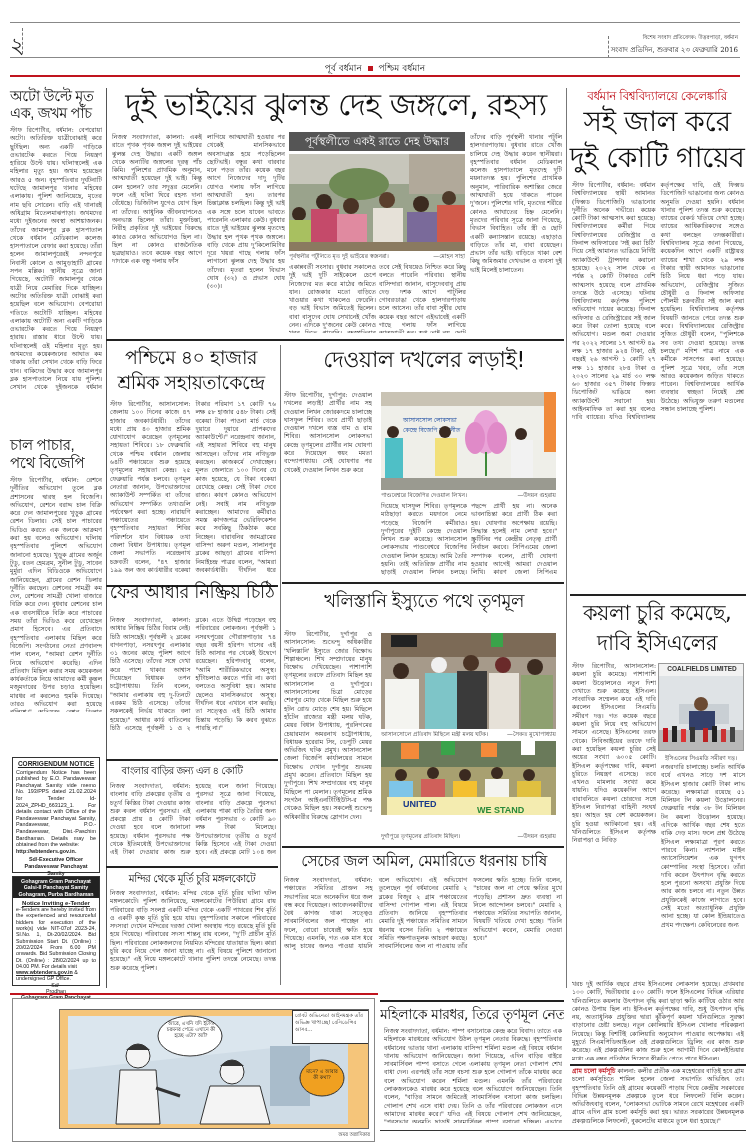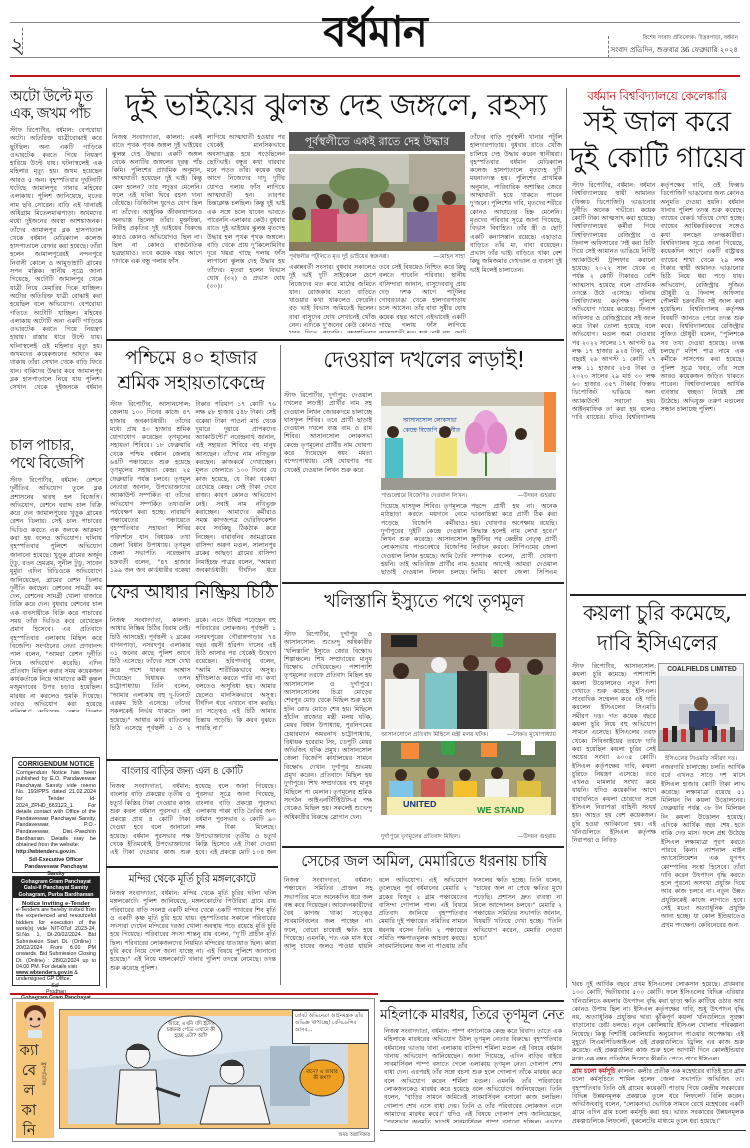--- a/index.html
+++ b/index.html
@@ -14,35 +14,39 @@
 .cap{font-size:5.8px;line-height:7px;color:#333;display:flex;justify-content:space-between;white-space:nowrap;overflow:hidden}
 .box{border:1px solid #333;position:absolute;padding:3px;font-family:"Liberation Sans",sans-serif;font-size:6.2px;line-height:7.4px;color:#222}
 </style>
 </head>
 <body>
 
 <div class="abs" style="left:0;top:0;width:750px;height:76px">
   <div class="hline" style="left:10px;right:10px;top:22px;background:#888"></div>
   <div class="abs" style="left:10px;top:28px;font-size:22px;font-family:'DejaVu Sans',sans-serif;color:#222">২</div>
   <div class="abs" style="left:22px;top:28px;height:26px;border-left:1px dashed #777"></div>
-  <div class="abs" style="left:0;width:750px;top:6px;text-align:center;font-size:42px;font-weight:bold;font-family:'DejaVu Sans',sans-serif;color:#111;letter-spacing:-1px;line-height:52px">বর্ধমান</div>
   <div class="abs" style="left:608px;top:36px;height:22px;border-left:1px dashed #777"></div>
   <div class="abs" style="right:12px;top:34px;font-size:5.5px;color:#333;white-space:nowrap">বিশেষ সংবাদ প্রতিবেদক: উত্তরপাড়া, বর্ধমান</div>
-  <div class="abs" style="right:12px;top:44px;font-size:7px;color:#222;white-space:nowrap">সংবাদ প্রতিদিন, শুক্রবার 36 ফেব্রুয়ারি ২০২৪</div>
+  <div class="abs" style="right:12px;top:44px;font-size:7px;color:#222;white-space:nowrap">সংবাদ প্রতিদিন, শুক্রবার ২৩ ফেব্রুয়ারি 2016</div>
   <div class="hline" style="left:10px;right:10px;top:57px;background:#888"></div>
+  <div class="abs" style="left:0;width:750px;top:61px;text-align:center;font-size:9px;color:#222;font-family:'DejaVu Sans',sans-serif">
+    <span>পূর্ব বর্ধমান</span>
+    <span style="display:inline-block;width:5px;height:5px;background:#c0141e;margin:0 3px;vertical-align:middle"></span>
+    <span>পশ্চিম বর্ধমান</span>
+  </div>
   <div class="hline" style="left:10px;right:10px;top:75px;height:2px;background:#c0141e"></div>
 </div>
 
 <div class="abs" style="left:10px;top:88px;width:92px">
-  <div style="font-family:Liberation Serif, serif;font-size:14.5px;line-height:17px;color:#111;letter-spacing:-0.4px">অটো উল্টে মৃত এক, জখম পাঁচ</div>
+  <div style="font-family:Liberation Sans, sans-serif;font-size:14.5px;line-height:17px;color:#111;letter-spacing:-0.4px">অটো উল্টে মৃত এক, জখম পাঁচ</div>
   <div class="txt" style="margin-top:4px;height:265px">স্টাফ রিপোর্টার, বর্ধমান: বেপরোয়া অটো। অতিরিক্ত যাত্রীবোঝাই করে ছুটছিল। অন্য একটি গাড়িকে ওভারটেক করতে গিয়ে নিয়ন্ত্রণ হারিয়ে উল্টে যায়। ঘটনাস্থলেই এক মহিলার মৃত্যু হয়। জখম হয়েছেন আরও ৫ জন। বৃহস্পতিবার দুর্ঘটনাটি ঘটেছে জামালপুর থানার মহিষের এলাকায়। পুলিশ জানিয়েছে, মৃতের নাম ছবি সোরেন। বাড়ি এই থানারই অধিগ্রাম মিতেলমাঝপাড়া। জখমদের মধ্যে দুইজনের অবস্থা আশঙ্কাজনক। তাঁদের জামালপুর ব্লক হাসপাতাল থেকে বর্ধমান মেডিক্যাল কলেজ হাসপাতালে রেফার করা হয়েছে। তাঁরা হলেন জামালপুরেরই নন্দনপুরে নিবাসী কোলে ও আমুড়াহাটি গ্রামের সপন মল্লিক। স্থানীয় সূত্রে জানা গিয়েছে, অটোটি জামালপুর থেকে যাত্রী নিয়ে মেমারির দিকে যাচ্ছিল। অটোর অতিরিক্ত যাত্রী বোঝাই করা হয়েছিল বলে অভিযোগ। বেপরোয়া গতিতে অটোটি যাচ্ছিল। মহিষের এলাকায় অটোটি অন্য একটি গাড়িকে ওভারটেক করতে গিয়ে নিয়ন্ত্রণ হারায়। রাস্তার ধারে উল্টে যায়। ঘটনাস্থলেই ওই মহিলার মৃত্যু হয়। জখমদের কয়েকজনের আঘাত কম থাকায় তাঁরা সেখান থেকে বাড়ি ফিরে যান। বাকিদের উদ্ধার করে জামালপুর ব্লক হাসপাতালে নিয়ে যায় পুলিশ। সেখান থেকে দুইজনকে বর্ধমান মেডিক্যাল কলেজ হাসপাতালে পাঠানো হয়।</div>
 </div>
 
 <div class="abs" style="left:10px;top:436px;width:92px">
-  <div style="font-family:Liberation Serif, serif;font-size:15px;line-height:18px;color:#111;letter-spacing:-0.4px">চাল পাচার, পথে বিজেপি</div>
+  <div style="font-family:Liberation Sans, sans-serif;font-size:15px;line-height:18px;color:#111;letter-spacing:-0.4px">চাল পাচার, পথে বিজেপি</div>
   <div class="txt" style="margin-top:4px;height:236px">স্টাফ রিপোর্টার, বর্ধমান: রেশনে দুর্নীতির অভিযোগ তুলে ব্লক প্রশাসনের দ্বারস্থ হল বিজেপি। অভিযোগ, রেশনে বরাদ্দ চাল বিক্রি করে দেন জামালপুরের খুড়ুক গ্রামের রেশন ডিলার। সেই চাল পাচারের ভিডিও করতে এক জনকে আক্রমণ করা হয় বলেও অভিযোগ। ঘটনায় বৃহস্পতিবার পুলিশে অভিযোগ জানানো হয়েছে। খুড়ুক গ্রামের অর্জুন টুডু, রতন হেমব্রম, সুনীল টুডু, সাবেন মুর্মুরা এদিন বিডিওকে অভিযোগে জানিয়েছেন, গ্রামের রেশন ডিলার দুর্নীতি করছেন। রেশনের সামগ্রী কম দেন, রেশনের সামগ্রী খোলা বাজারে বিক্রি করে দেন। বুধবার রেশনের চাল এক ব্যবসায়ীকে বিক্রি করে পাচারের সময় তাঁরা ভিডিও করে রেখেছেন প্রমাণ হিসেবে। এর প্রতিবাদে বৃহস্পতিবার এলাকায় মিছিল করে বিজেপি। সংগঠনের নেতা প্রণবানন্দ পাল বলেন, "আমরা রেশন দুর্নীতি নিয়ে অভিযোগ করেছি। এদিন প্রতিবাদ মিছিল করার সময় কয়েকজন কার্যকর্তাকে নিয়ে আমাদের কর্মী কুন্তল মজুমদারের উপর চড়াও হয়েছিল। মারধর না করলেও হুমকি দিয়েছে। তারও অভিযোগ করা হয়েছে পুলিশে।" অভিযুক্ত রেশন ডিলার অবশ্য এই অভিযোগ নিয়ে কোনও মন্তব্য করতে চাননি।</div>
 </div>
 
 <div class="box" style="left:12px;top:757px;width:88px;height:116px;font-size:5.4px;line-height:6.6px">
   <div style="text-align:center;font-weight:bold;font-size:6.5px;text-decoration:underline;margin-bottom:1px">CORRIGENDUM NOTICE</div>
   <div style="text-align:justify">Corrigendum Notice has been published by E.O. Pandaveswar Panchayat Samity vide memo No. 193/PPS dated 21.02.2024 for Tender Id-2024_ZPHD_663123_1. For details contact with Office of the Pandaveswar Panchayat Samity, Pandaveswar, P.O.-Pandaveswar, Dist.-Paschim Bardhaman. Details may be obtained from the website:</div>
   <div style="font-weight:bold">http://wbtenders.gov.in.</div>
   <div style="text-align:center;font-weight:bold;margin-top:2px">Sd/-Executive Officer</div>
   <div style="text-align:center;font-weight:bold">Pandaveswar Panchayat Samity</div>
 </div>
@@ -253,40 +257,20 @@
 <div class="abs txt" style="left:572px;top:1067px;width:172px;height:58px">
   <span style="font-weight:bold;color:#c0141e">গ্রাম চলো কর্মসূচি</span>
   <span>কালনা: কলীর প্রতীক এক মহেশ্বরের বাড়িই হবে গ্রাম চলো কর্মসূচিতে শামিল হলেন জেলা সভাপতি অভিজিৎ তা। বৃহস্পতিবার তিনি ওই গ্রামের কয়েকটি পাড়ায় গিয়ে কেন্দ্রীয় সরকারের বিভিন্ন উন্নয়নমূলক প্রকল্পকে তুলে ধরে লিফলেট বিলি করেন। অভিজিৎবাবু বলেন, "লোকসভা ভোটকে সামনে রেখে মহেশ্বরের একটি গ্রামে এদিন গ্রাম চলো কর্মসূচি করা হয়। ভারত সরকারের উন্নয়নমূলক প্রকল্পগুলিকে লিফলেট, বুকলেটের মাধ্যমে তুলে ধরা হয়েছে।"</span>
 </div>
 <div class="abs txt" style="left: 572px; top: 980px; width: 172px; height: 80px; text-indent: 0px;">খরচ দুই আর্থিক বছরে প্রথম ইসিএলের লোকসান হয়েছে। প্রথমবার ১০০ কোটি, দ্বিতীয়বার ৫০০ কোটি। ফলে ইসিএলের বিভিন্ন এরিয়ার খনিগুলিতে কয়লার উৎপাদন বৃদ্ধি করা ছাড়া ক্ষতি কাটিয়ে ওঠার আর কোনও উপায় ছিল না। ইসিএল কর্তৃপক্ষের দাবি, শুধু উৎপাদন বৃদ্ধি নয়, অত্যাধুনিক প্রযুক্তির দ্বারা ঝুঁকিপূর্ণ কয়লা খনিগুলিতে সুরক্ষা বাড়ানোর চেষ্টা চলছে। নতুন কোলিয়ারি ইসিএল খোলার পরিকল্পনা নিয়েছে। কিন্তু বিশটিই কোলিয়ারি অনুমোদন পাওয়ার অপেক্ষায়। এই মুহূর্তে সিএমপিডিআইএল ওই প্রকল্পগুলিতে ড্রিলিং এর কাজ শুরু করেছে। এই প্রকল্পগুলির কাজ শুরু হলে আগামী দিনে কোলইন্ডিয়ার মধ্যে এক নম্বর প্রতিষ্ঠান হিসেবে স্বীকৃতি পেতে পারে ইসিএল।</div>
 
 <div class="hline" style="left:380px;top:1130px;width:366px;background:#333"></div>
 
 <div class="abs" style="left:10px;top:993px;width:368px;height:2px;background:#c0141e"></div>
 <div class="abs" style="left:12px;top:998px;width:363px;height:144px;border:1px solid #888">
-  <div class="abs" style="left:3px;top:3px;width:38px;height:136px;background:#f5c57a">
-    <div class="abs" style="left:4px;top:2px;width:30px;height:34px">
-      <svg width="30" height="34" viewBox="0 0 30 34">
-        <ellipse cx="15" cy="10" rx="11" ry="9" fill="#5a2e1a"></ellipse>
-        <ellipse cx="15" cy="16" rx="9" ry="10" fill="#f2c29a"></ellipse>
-        <circle cx="11" cy="15" r="1.5" fill="#222"></circle>
-          <circle cx="19" cy="15" r="1.5" fill="#222"></circle>
-        <path d="M10 21 Q15 25 20 21" stroke="#222" fill="none"></path>
-        <rect x="8" y="26" width="14" height="8" fill="#d9e8f5"></rect>
-      </svg>
-    </div>
-    <div class="abs" style="left:2px;top:38px;width:22px;font-family:'DejaVu Sans',sans-serif;font-size:15px;line-height:20px;color:#222;text-align:center">
-      <div>ক্যা</div>
-      <div>বে</div>
-      <div>ল</div>
-      <div>কা</div>
-      <div>নি</div>
-    </div>
-    <div class="abs" style="left:24px;top:60px;font-size:5px;color:#333;writing-mode:vertical-rl;white-space:nowrap">ট্রাম্পতিবিম্ব</div>
-  </div>
   <div class="abs" style="left:46px;top:10px;width:310px;height:120px;background:#f5c57a;border:1px solid #666;overflow:hidden">
     <svg width="310" height="120" viewBox="0 0 310 120">
       <rect x="8" y="6" width="280" height="108" fill="#cfdce6"></rect>
       <polygon points="8,6 288,6 288,30 8,60" fill="#dbe6ee"></polygon>
       <rect x="210" y="36" width="40" height="60" fill="#a9bccb"></rect>
       <circle cx="78" cy="46" r="12" fill="#f4f4f4" stroke="#333"></circle>
       <path d="M66 40 Q78 28 90 40" fill="#333"></path>
       <path d="M60 60 L96 60 L100 114 L56 114 Z" fill="#f4f4f4" stroke="#333"></path>
       <line x1="96" y1="78" x2="120" y2="86" stroke="#333" stroke-width="3"></line>
       <circle cx="172" cy="62" r="12" fill="#f4f4f4" stroke="#333"></circle>

